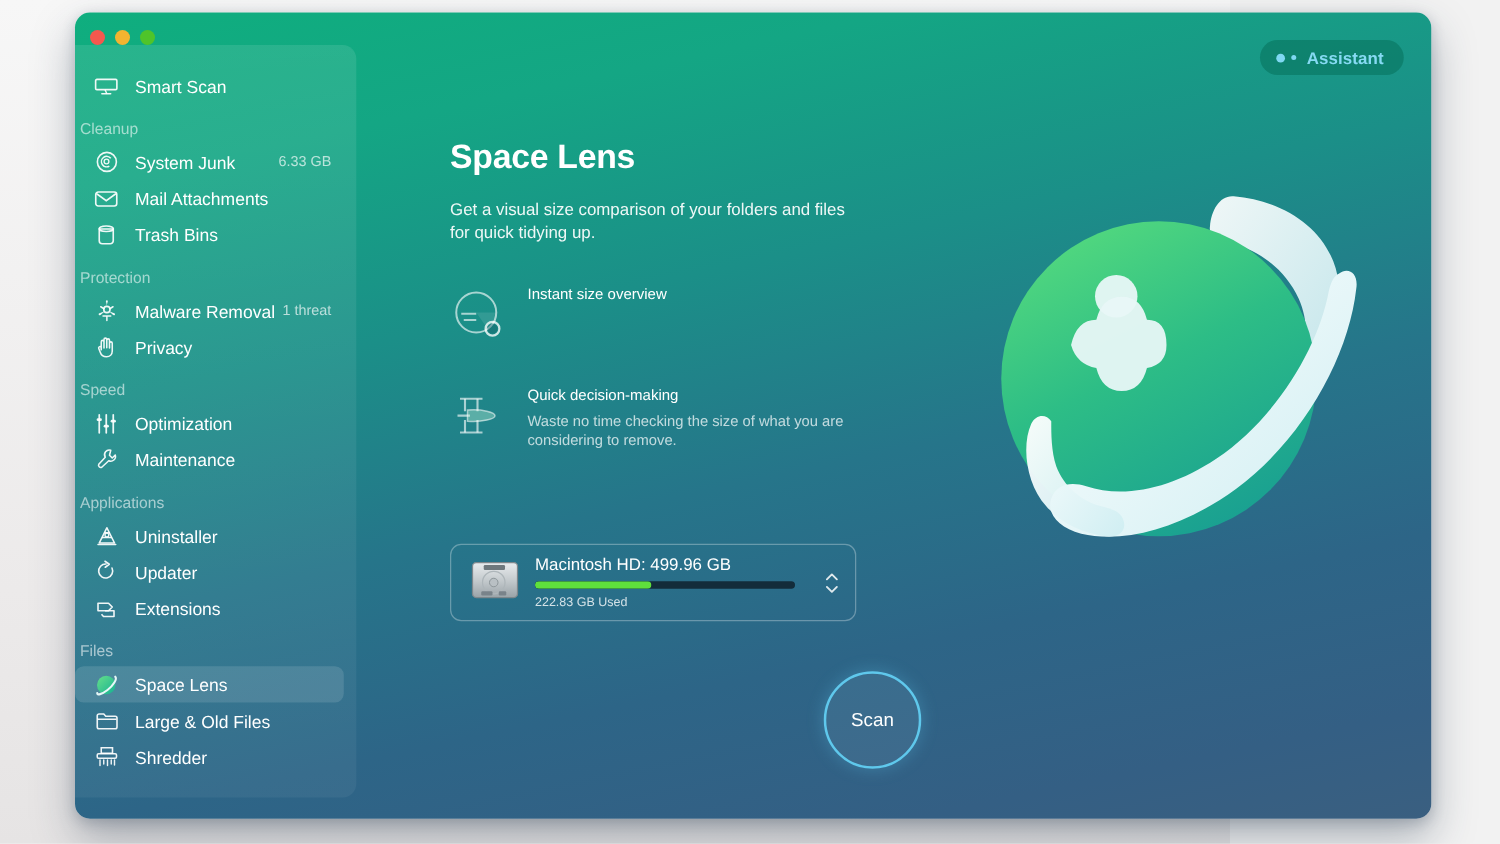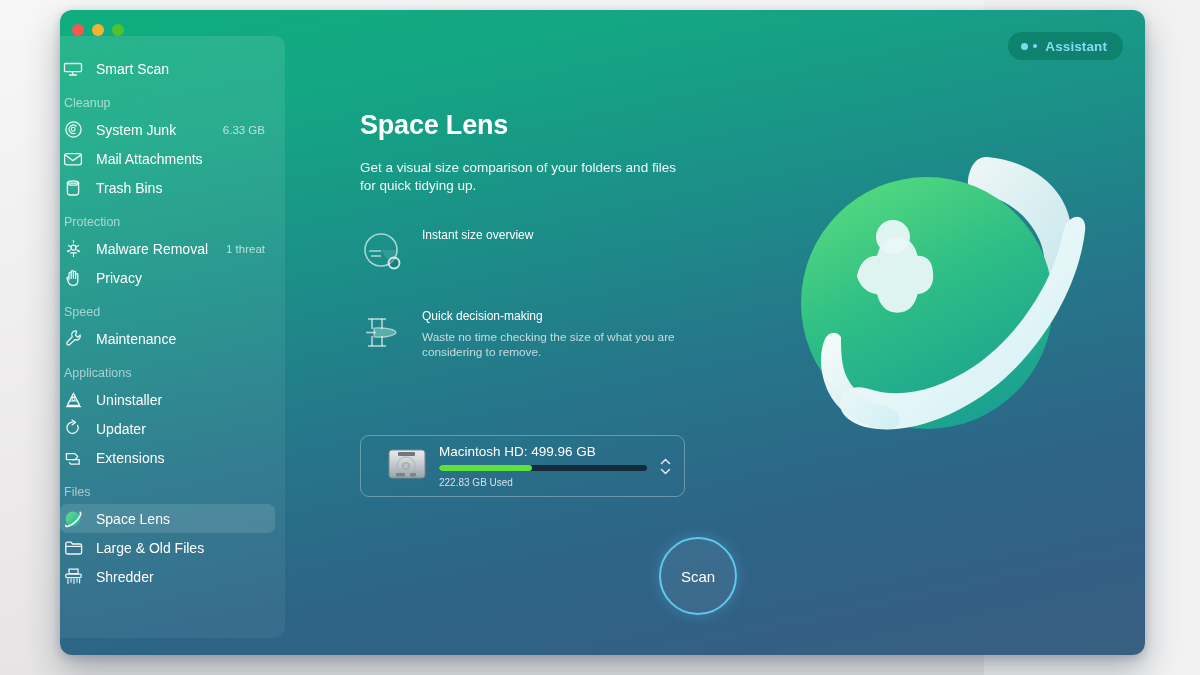--- a/index.html
+++ b/index.html
@@ -73,21 +73,21 @@
   }
   .nav-list { padding-left: 35px; }
   .sec-label {
     font-size: 12.5px; color: rgba(255,255,255,0.58);
     margin: 13px 0 5px 4px; font-weight: normal;
   }
   .nav-item {
     position: relative;
     display: flex; align-items: center;
     height: 29px; margin: 0 10px 0 0;
-    padding-left: 0;
+    padding-left: 12px;
     border-radius: 7px; cursor: pointer;
   }
   .nav-item.active { background: rgba(255,255,255,0.12); }
   .nav-ico {
     width: 26px; height: 22px; flex: 0 0 26px;
     display: flex; align-items: center; justify-content: center;
     margin-right: 10px;
   }
   .nav-ico svg { display: block; }
   .nav-text {
@@ -124,21 +124,21 @@
     line-height: 15px; width: 270px;
   }
 
   
   #disk-card {
     position: absolute; left: 300px; top: 425px;
     width: 325px; height: 62px;
     border: 1px solid rgba(255,255,255,0.30);
     border-radius: 9px;
     display: flex; align-items: center;
-    padding: 0 8px 0 24px;
+    padding: 0 8px 0 13px;
     z-index: 20; cursor: pointer;
   }
   #disk-icon { width: 44px; flex: 0 0 44px; margin-right: 10px; }
   #disk-info { flex: 1; }
   #disk-name {
     font-size: 13.5px; color: #ffffff; margin-bottom: 6px; font-weight: 500;
   }
   #disk-bar {
     height: 6px; border-radius: 3px;
     background: #132c3a; overflow: hidden; margin-bottom: 6px;
@@ -246,20 +246,31 @@
           </div>
           <div class="nav-item">
             <span class="nav-ico">
               <svg width="18" height="19" viewBox="0 0 18 19">
                 <path d="M5 11.8 V5.4 a1.1 1.1 0 0 1 2.2 0 v5 V3.6 a1.1 1.1 0 0 1 2.2 0 v6.6 V4.2 a1.1 1.1 0 0 1 2.2 0 v6.2 V6.6 a1.1 1.1 0 0 1 2.2 0 v6.2 c0 2.8 -2 4.6 -4.6 4.6 c-2.8 0 -4.4 -1.6 -5 -3.6 l-1.2 -3 a1.1 1.1 0 0 1 1.8 -1.2 z" fill="none" stroke="rgba(255,255,255,.92)" stroke-width="1.25" stroke-linejoin="round"></path>
               </svg>
             </span>
             <span class="nav-text">Privacy</span>
           </div>
           <div class="sec-label">Speed</div>
+          <div class="nav-item">
+            <span class="nav-ico">
+              <svg width="18" height="18" viewBox="0 0 18 18">
+                <path d="M3.4 1.8 v14.4 M9 1.8 v14.4 M14.6 1.8 v14.4" stroke="rgba(255,255,255,.92)" stroke-width="1.4" stroke-linecap="round"></path>
+                <rect x="1.3" y="4.6" width="4.2" height="2.2" rx="1.1" fill="rgba(255,255,255,.92)"></rect>
+                <rect x="6.9" y="9.8" width="4.2" height="2.2" rx="1.1" fill="rgba(255,255,255,.92)"></rect>
+                <rect x="12.5" y="5.8" width="4.2" height="2.2" rx="1.1" fill="rgba(255,255,255,.92)"></rect>
+              </svg>
+            </span>
+            <span class="nav-text">Optimization</span>
+          </div>
           <div class="nav-item">
             <span class="nav-ico">
               <svg width="18" height="19" viewBox="0 0 18 19">
                 <path d="M12.6 2.2 a3.8 3.8 0 0 0 -4.4 5.6 L3 13.4 a1.8 1.8 0 0 0 2.4 2.4 l5.6 -5.2 a3.8 3.8 0 0 0 5.2 -4.6 l-2.4 2.4 l-2.2 -2.2 z" fill="none" stroke="rgba(255,255,255,.92)" stroke-width="1.25" stroke-linejoin="round"></path>
               </svg>
             </span>
             <span class="nav-text">Maintenance</span>
           </div>
           <div class="sec-label">Applications</div>
           <div class="nav-item">

